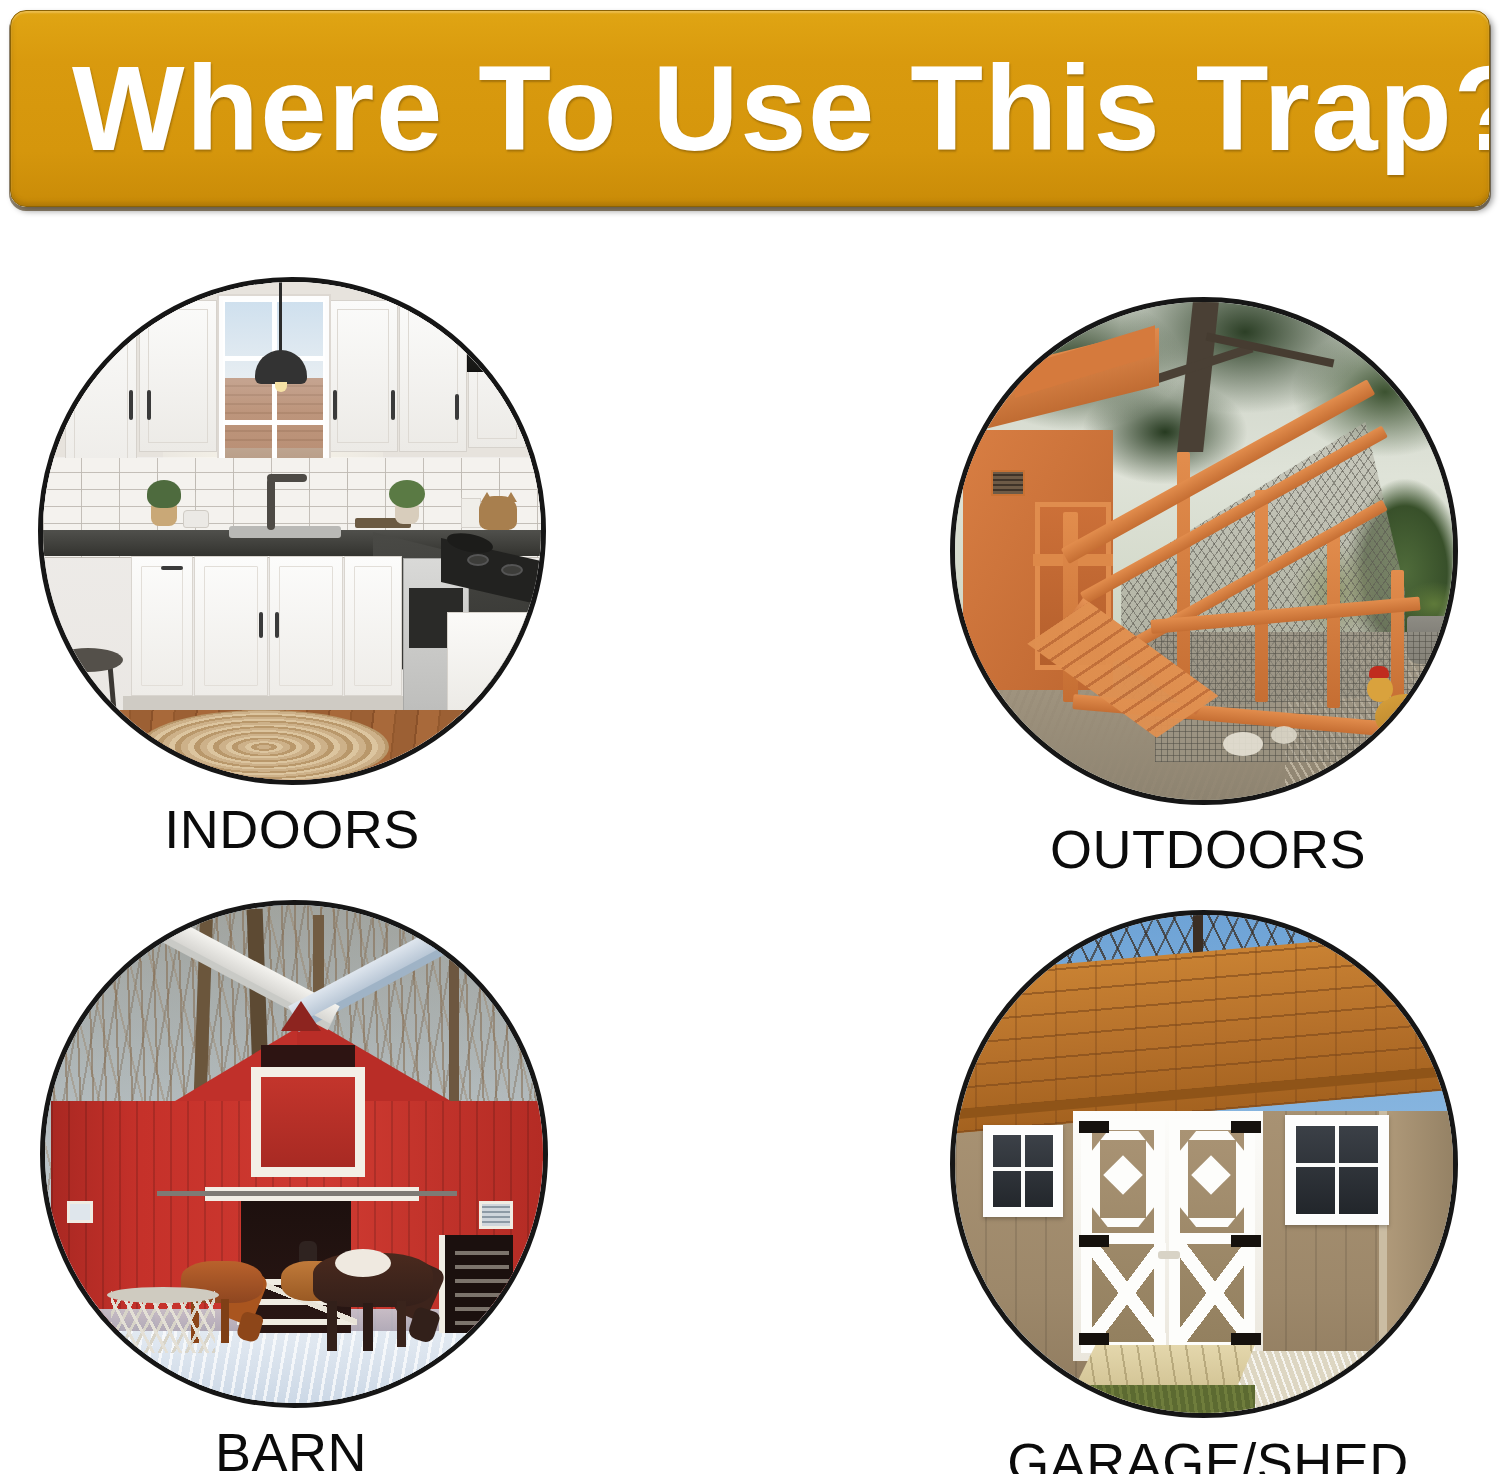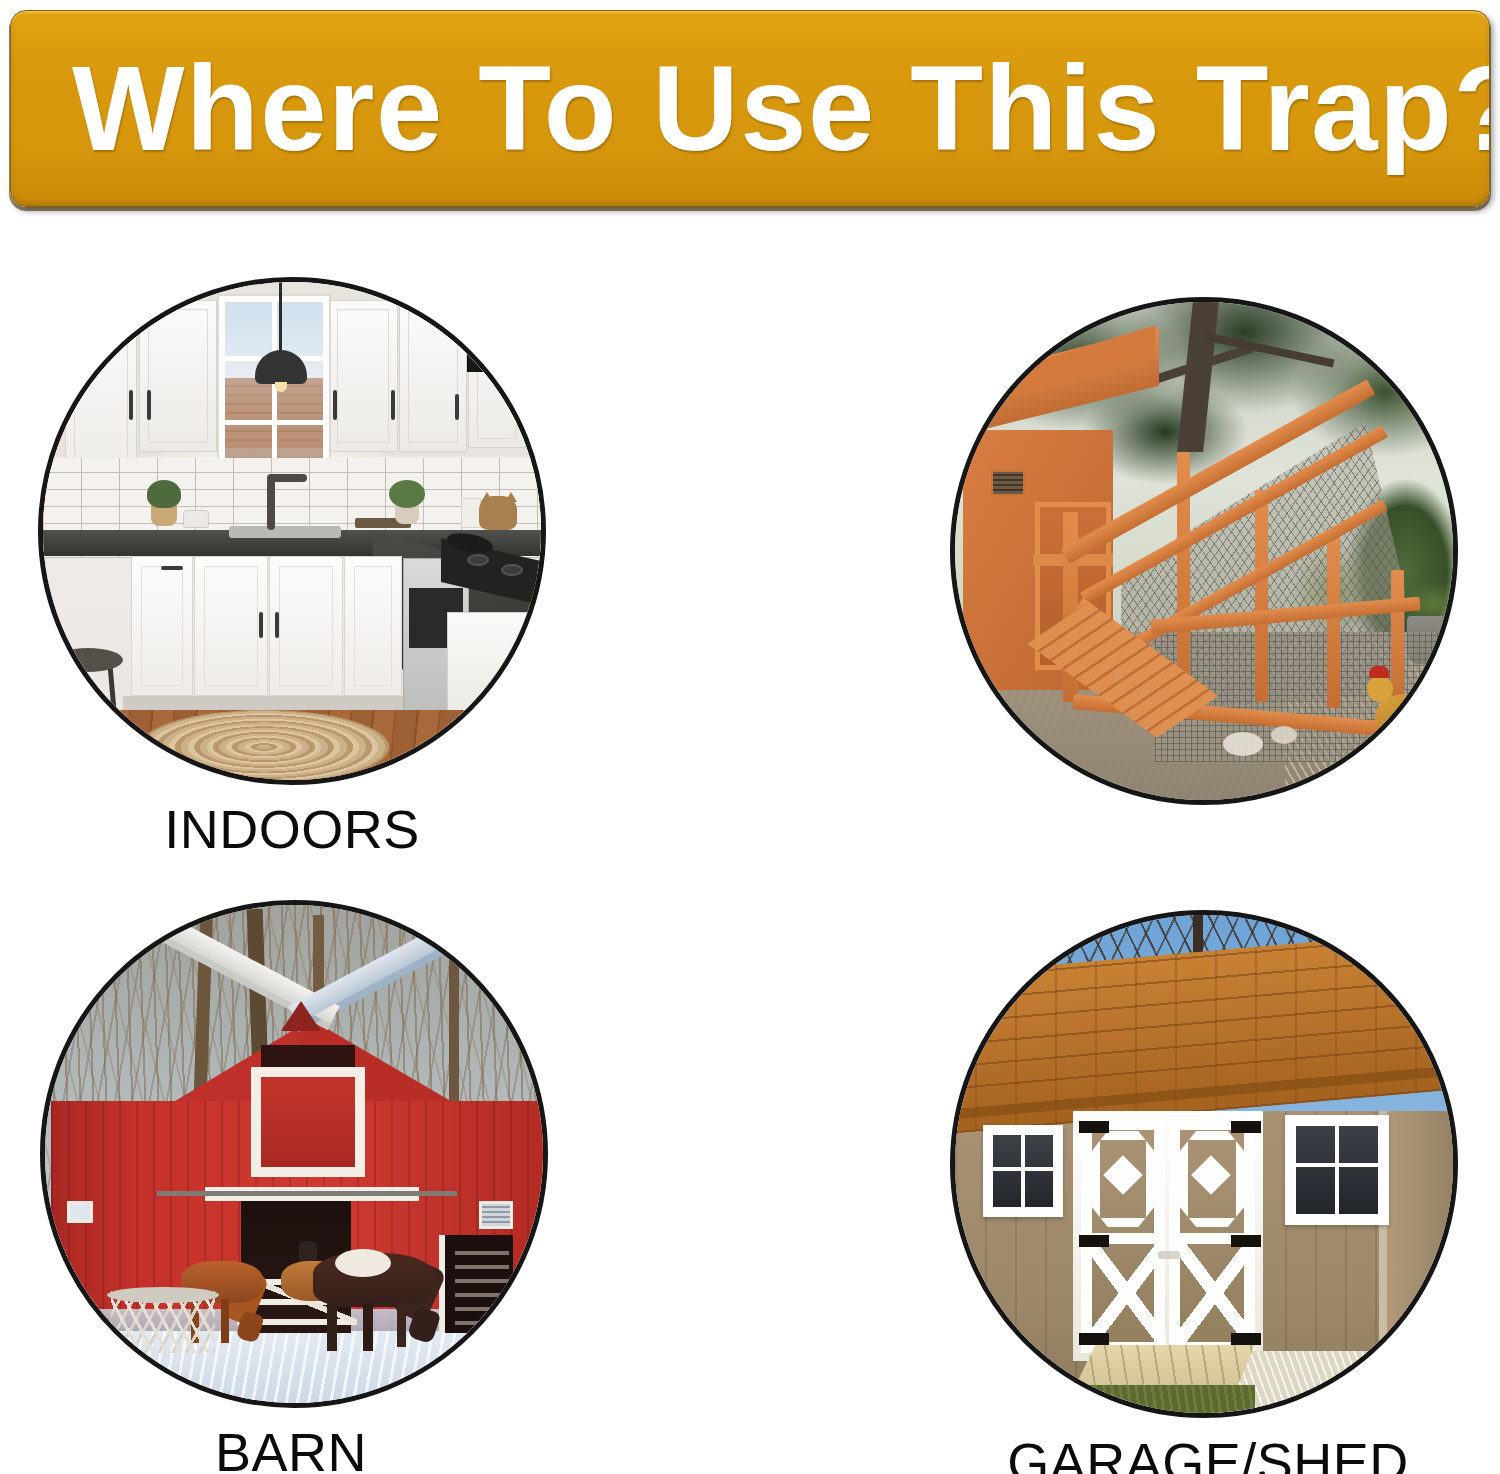--- a/index.html
+++ b/index.html
@@ -550,20 +550,21 @@
         <div class="c-ramp2"></div>
 
         <div class="c-bird1"></div>
         <div class="c-bird2"></div>
         <div class="c-hen-tail"></div>
         <div class="c-hen-body"></div>
         <div class="c-hen-head"></div>
         <div class="c-hen-comb"></div>
       </div>
     </div>
+    <div class="caption">OUTDOORS</div>
   </div>
 
   <div class="cell cell-barn">
     <div class="circle">
       <div class="scene">
         <div class="b-sky"></div>
         <div class="b-trees"></div>
         <div class="b-trunk-a"></div>
         <div class="b-trunk-b"></div>
         <div class="b-trunk-c"></div>

